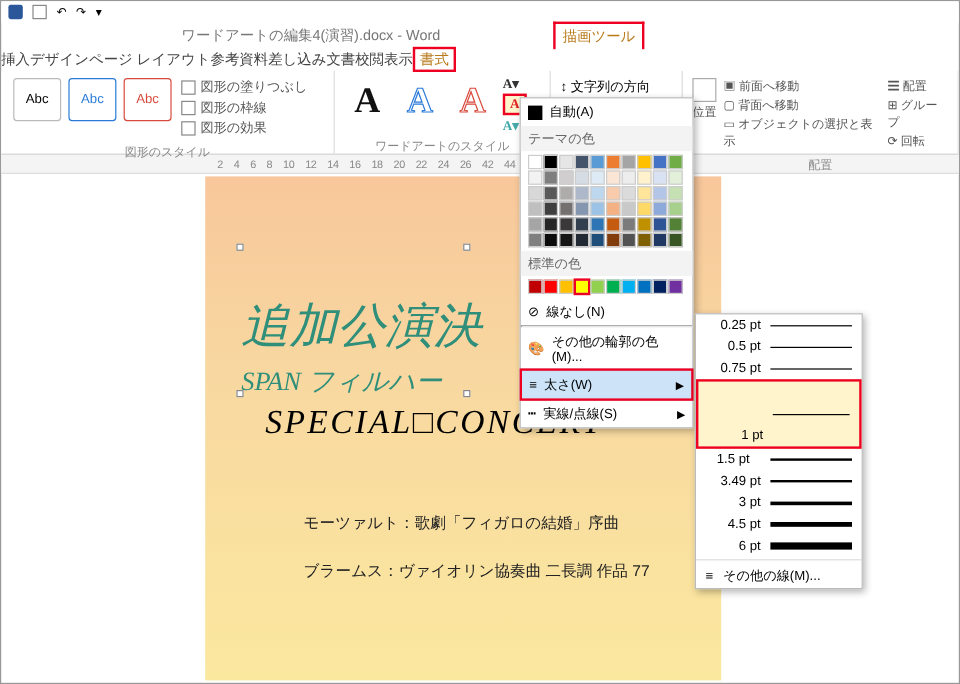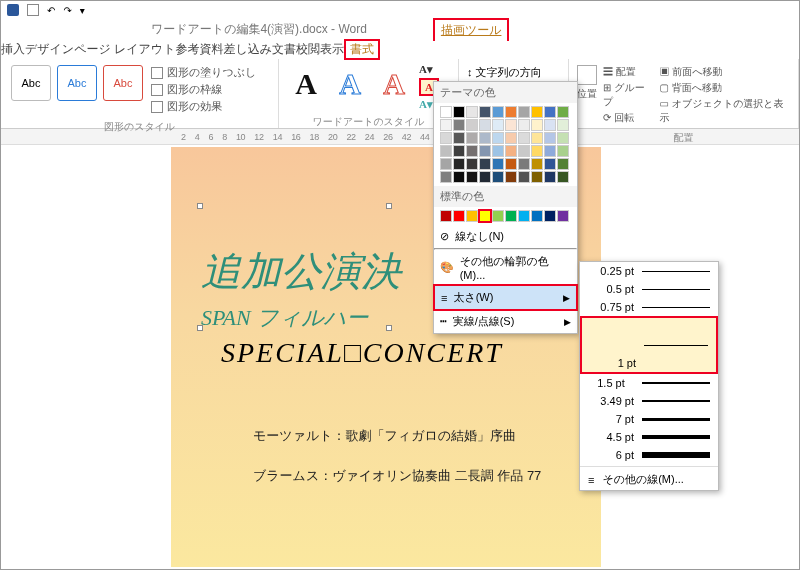--- a/index.html
+++ b/index.html
@@ -1,21 +1,21 @@
 <!DOCTYPE html>
 <html><head>
 <meta charset="utf-8">
 <style>
 * { margin: 0; padding: 0; box-sizing: border-box; font-family: "Meiryo UI", "Segoe UI", sans-serif; }
 body { background: #fff; width: 800px; height: 570px; overflow: hidden; position: relative; border: 1px solid #999; }
 .qat { height: 18px; display: flex; align-items: center; gap: 8px; padding: 0 6px; font-size: 10px; background: #fff; }
 .qat .glyph { width: 12px; height: 12px; display: inline-block; }
 .title-row { display: flex; align-items: center; height: 20px; font-size: 12px; }
 .title-row .doc-title { margin-left: 150px; color: #777; }
-.title-row .tool-tab { margin-left: 66px; color: #b97a1a; padding: 2px 6px; border: 2px solid #e02; border-bottom: none; text-decoration: underline; }
+.title-row .tool-tab { margin-left: 94px; color: #b97a1a; padding: 2px 6px; border: 2px solid #e02; border-bottom: none; }
 .tabs { display: flex; padding: 2px 0; font-size: 12px; color: #444; height: 20px; align-items: center; }
 .tabs .active { color: #b97a1a; border: 2px solid #e02; padding: 0 4px; }
 .ribbon { display: flex; border-bottom: 1px solid #ccc; height: 70px; background: #fff; }
 .ribgroup { border-right: 1px solid #ddd; padding: 2px 4px; display: flex; flex-direction: column; justify-content: space-between; }
 .ribgroup .label { font-size: 10px; color: #888; text-align: center; padding-top: 2px; }
 .shape-row { display: flex; gap: 6px; padding: 4px 6px; }
 .shape-box { width: 40px; height: 36px; border: 1px solid #bbb; border-radius: 3px; display: flex; align-items: center; justify-content: center; font-size: 11px; }
 .shape-box.blue { border-color: #2a7bd8; color: #2a7bd8; }
 .shape-box.red { border-color: #d84a3d; color: #d84a3d; }
 .shape-opts { display: flex; flex-direction: column; gap: 2px; font-size: 11px; color: #555; padding: 4px 2px; }
@@ -129,28 +129,28 @@
     </div>
   </div>
 
   <div class="ribgroup" style="flex:1">
     <div class="arrange">
       <div class="col" style="align-items:center">
         <div style="width:20px;height:20px;border:1px solid #aaa"></div>
         <span>位置</span>
       </div>
       <div class="col">
+        <div>▣ <span>前面へ移動</span></div>
+        <div>▢ <span>背面へ移動</span></div>
+        <div>▭ <span>オブジェクトの選択と表示</span></div>
+      </div>
+      <div class="col">
         <div>☰ <span>配置</span></div>
         <div>⊞ <span>グループ</span></div>
         <div>⟳ <span>回転</span></div>
-      </div>
-      <div class="col">
-        <div>▣ <span>前面へ移動</span></div>
-        <div>▢ <span>背面へ移動</span></div>
-        <div>▭ <span>オブジェクトの選択と表示</span></div>
       </div>
     </div>
     <div class="label">配置</div>
   </div>
 </div>
 
 <div class="ruler">
     <span>2</span>
     <span>4</span>
     <span>6</span>
@@ -182,20 +182,24 @@
     <div class="handle" style="bottom:-4px;right:-4px"></div>
     <div class="wa-big">追加公演決</div>
     <div class="wa-sub">SPAN フィルハー</div>
   </div>
   <div class="sconcert">SPECIAL□CONCERT</div>
   <div class="body-text" style="top:280px">モーツァルト：歌劇「フィガロの結婚」序曲</div>
   <div class="body-text" style="top:320px">ブラームス：ヴァイオリン協奏曲  二長調  作品 77</div>
 </div>
 
 <div class="color-menu">
+  <div class="auto">
+      <span style="width:12px;height:12px;background:#000;display:inline-block"></span>
+      <span>自動(A)</span>
+    </div>
   <div class="hdr">テーマの色</div>
   <div class="grid" id="theme-grid">
       <div class="sw" style="background: rgb(255, 255, 255);"></div>
       <div class="sw" style="background: rgb(0, 0, 0);"></div>
       <div class="sw" style="background: rgb(231, 230, 230);"></div>
       <div class="sw" style="background: rgb(68, 84, 106);"></div>
       <div class="sw" style="background: rgb(91, 155, 213);"></div>
       <div class="sw" style="background: rgb(237, 125, 49);"></div>
       <div class="sw" style="background: rgb(165, 165, 165);"></div>
       <div class="sw" style="background: rgb(255, 192, 0);"></div>
@@ -305,21 +309,21 @@
     </div>
     <div class="row">
       <span style="width: 46px; text-align: center;">1.5 pt</span>
       <div class="line" style="height: 1.5px;"></div>
     </div>
     <div class="row">
       <span style="width: 46px; text-align: right;">3.49 pt</span>
       <div class="line" style="height: 2.25px;"></div>
     </div>
     <div class="row">
-      <span style="width: 46px; text-align: right;">7 pt</span>
+      <span style="width: 46px; text-align: right;">3 pt</span>
       <div class="line" style="height: 3px;"></div>
     </div>
     <div class="row">
       <span style="width: 46px; text-align: right;">4.5 pt</span>
       <div class="line" style="height: 4.5px;"></div>
     </div>
     <div class="row">
       <span style="width: 46px; text-align: right;">6 pt</span>
       <div class="line" style="height: 6px;"></div>
     </div>

